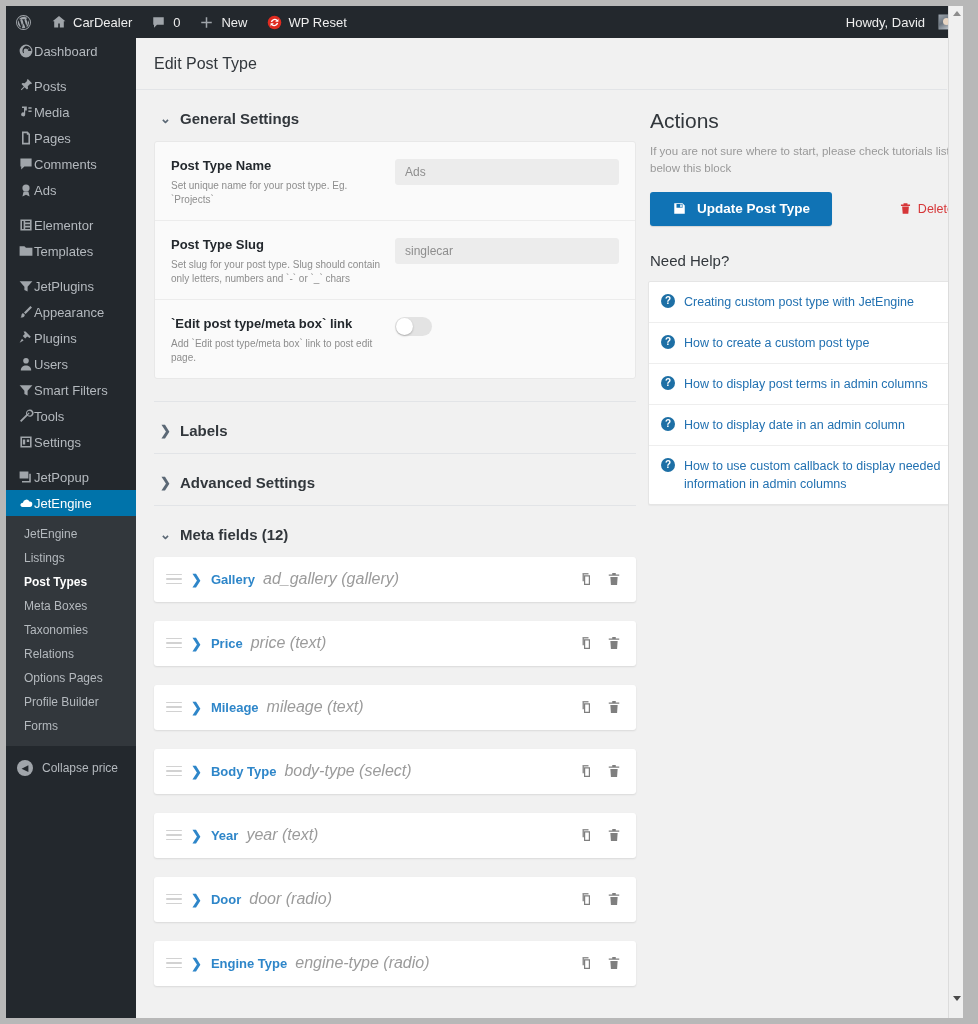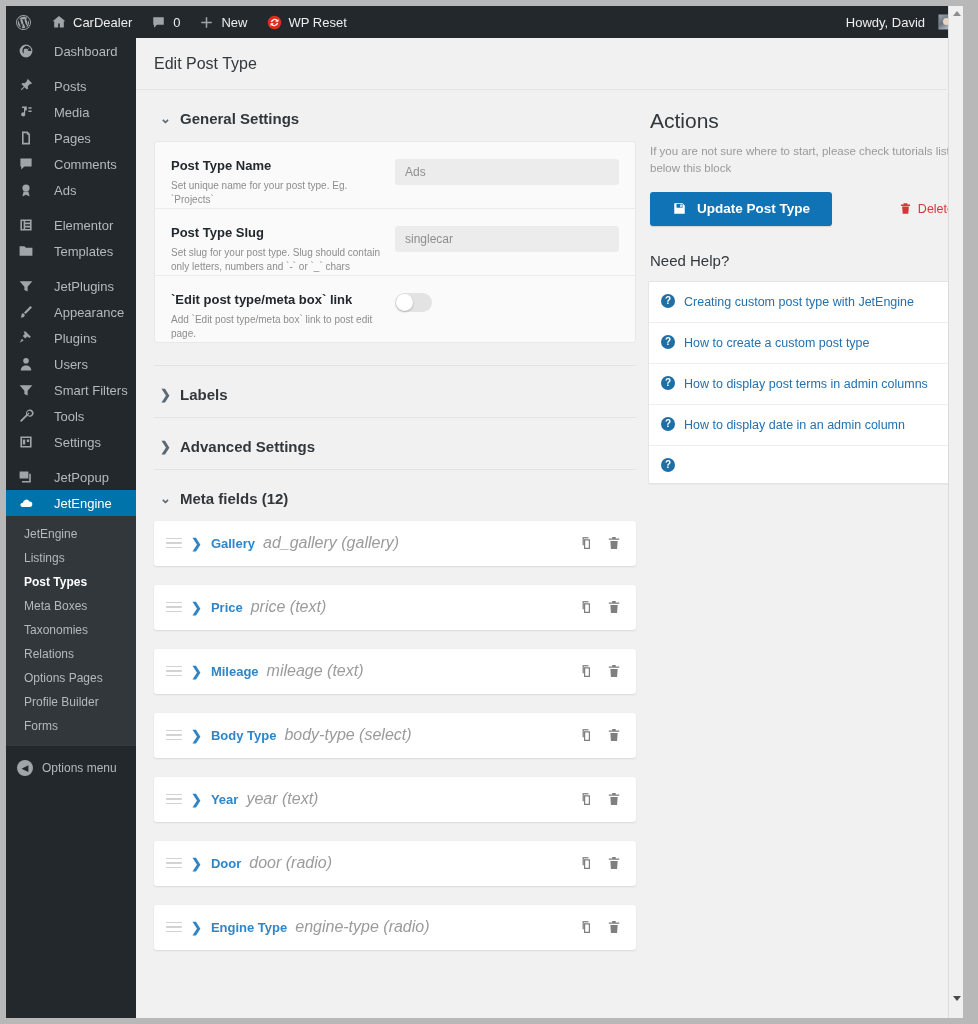--- a/index.html
+++ b/index.html
@@ -58,21 +58,21 @@
 
   
   #adminmenu {
     position: absolute; left: 0; top: 32px;
     width: 130px; height: 980px;
     background: #23282d;
     font-size: 13px;
     z-index: 30;
   }
   .menu-item {
-    display: flex; align-items: center; gap: 20px;
+    display: flex; align-items: center; gap: 0;
     height: 26px; padding: 0 0 0 11px;
     color: #b4b9be; text-decoration: none;
     position: relative;
   }
   .menu-item .mlabel { line-height: 1; }
   .menu-item.sep-top { margin-top: 9px; }
   .menu-item.current {
     background: #0073aa; color: #fff; font-weight: 400;
   }
   .menu-item.current .micon { color: #fff; }
@@ -150,21 +150,21 @@
   .acc-divider { height: 1px; background: #e2e4e7; }
 
   .settings-card {
     background: #fafafa;
     border: 1px solid #e8e8e8;
     border-radius: 3px;
     margin: 0 0 22px 0;
   }
   .setting-row {
     display: flex; align-items: flex-start;
-    padding: 16px 16px 0 16px;
+    padding: 16px 16px 12px 16px;
     border-bottom: 1px solid #ececec;
     justify-content: space-between;
   }
   .setting-row:last-child { border-bottom: none; }
   .setting-label { width: 224px; flex: 0 0 224px; padding-right: 14px; }
   .setting-label .st-title {
     font-size: 13px; font-weight: bold; color: #23282d;
     margin-bottom: 4px; line-height: 1.3;
   }
   .setting-label .st-desc {
@@ -500,21 +500,21 @@
           <a href="#" class="submenu-item current">Post Types</a>
           <a href="#" class="submenu-item">Meta Boxes</a>
           <a href="#" class="submenu-item">Taxonomies</a>
           <a href="#" class="submenu-item">Relations</a>
           <a href="#" class="submenu-item">Options Pages</a>
           <a href="#" class="submenu-item">Profile Builder</a>
           <a href="#" class="submenu-item">Forms</a>
         </div>
     <div class="collapse-row">
       <span class="collapse-ico">◀</span>
-      <span>Options menu</span>
+      <span>Collapse price</span>
     </div>
   </div>
 
   <div id="content">
     <div id="content-inner">
 
       <h1 class="page-title">Edit Post Type</h1>
 
       <div class="cols">
 
@@ -771,20 +771,21 @@
                 <a href="#" class="help-item">
                   <span class="help-q">?</span>
                   <span>How to display post terms in admin columns</span>
                 </a>
                 <a href="#" class="help-item">
                   <span class="help-q">?</span>
                   <span>How to display date in an admin column</span>
                 </a>
                 <a href="#" class="help-item">
                   <span class="help-q">?</span>
+                  <span>How to use custom callback to display needed information in admin columns</span>
                 </a>
               </div>
         </div>
       </div>
     </div>
   </div>
 
   <div id="vscroll">
     <div class="sb-arrow">
       <span class="tri tri-up"></span>

